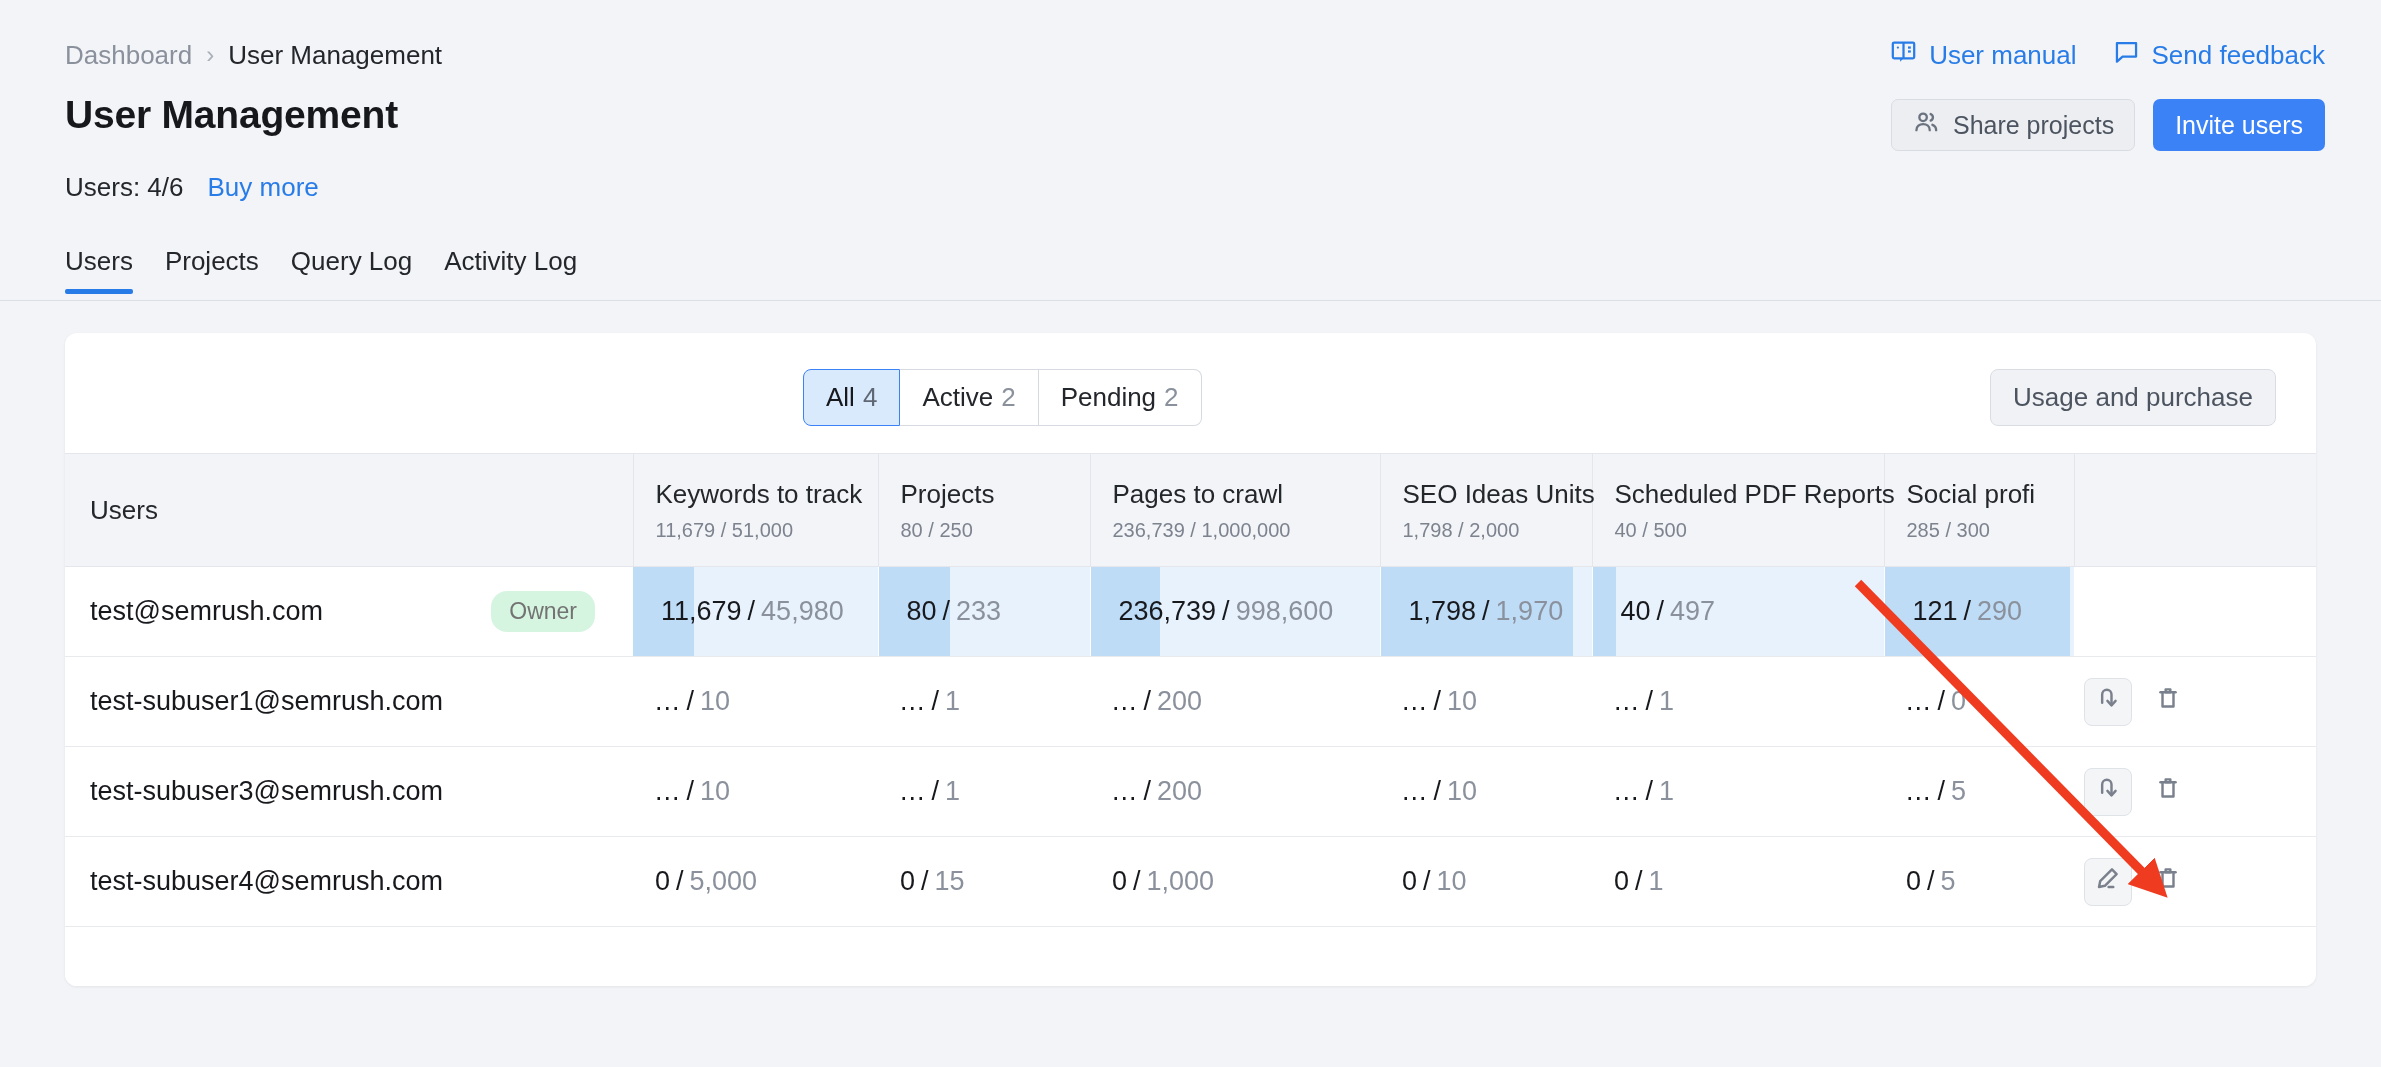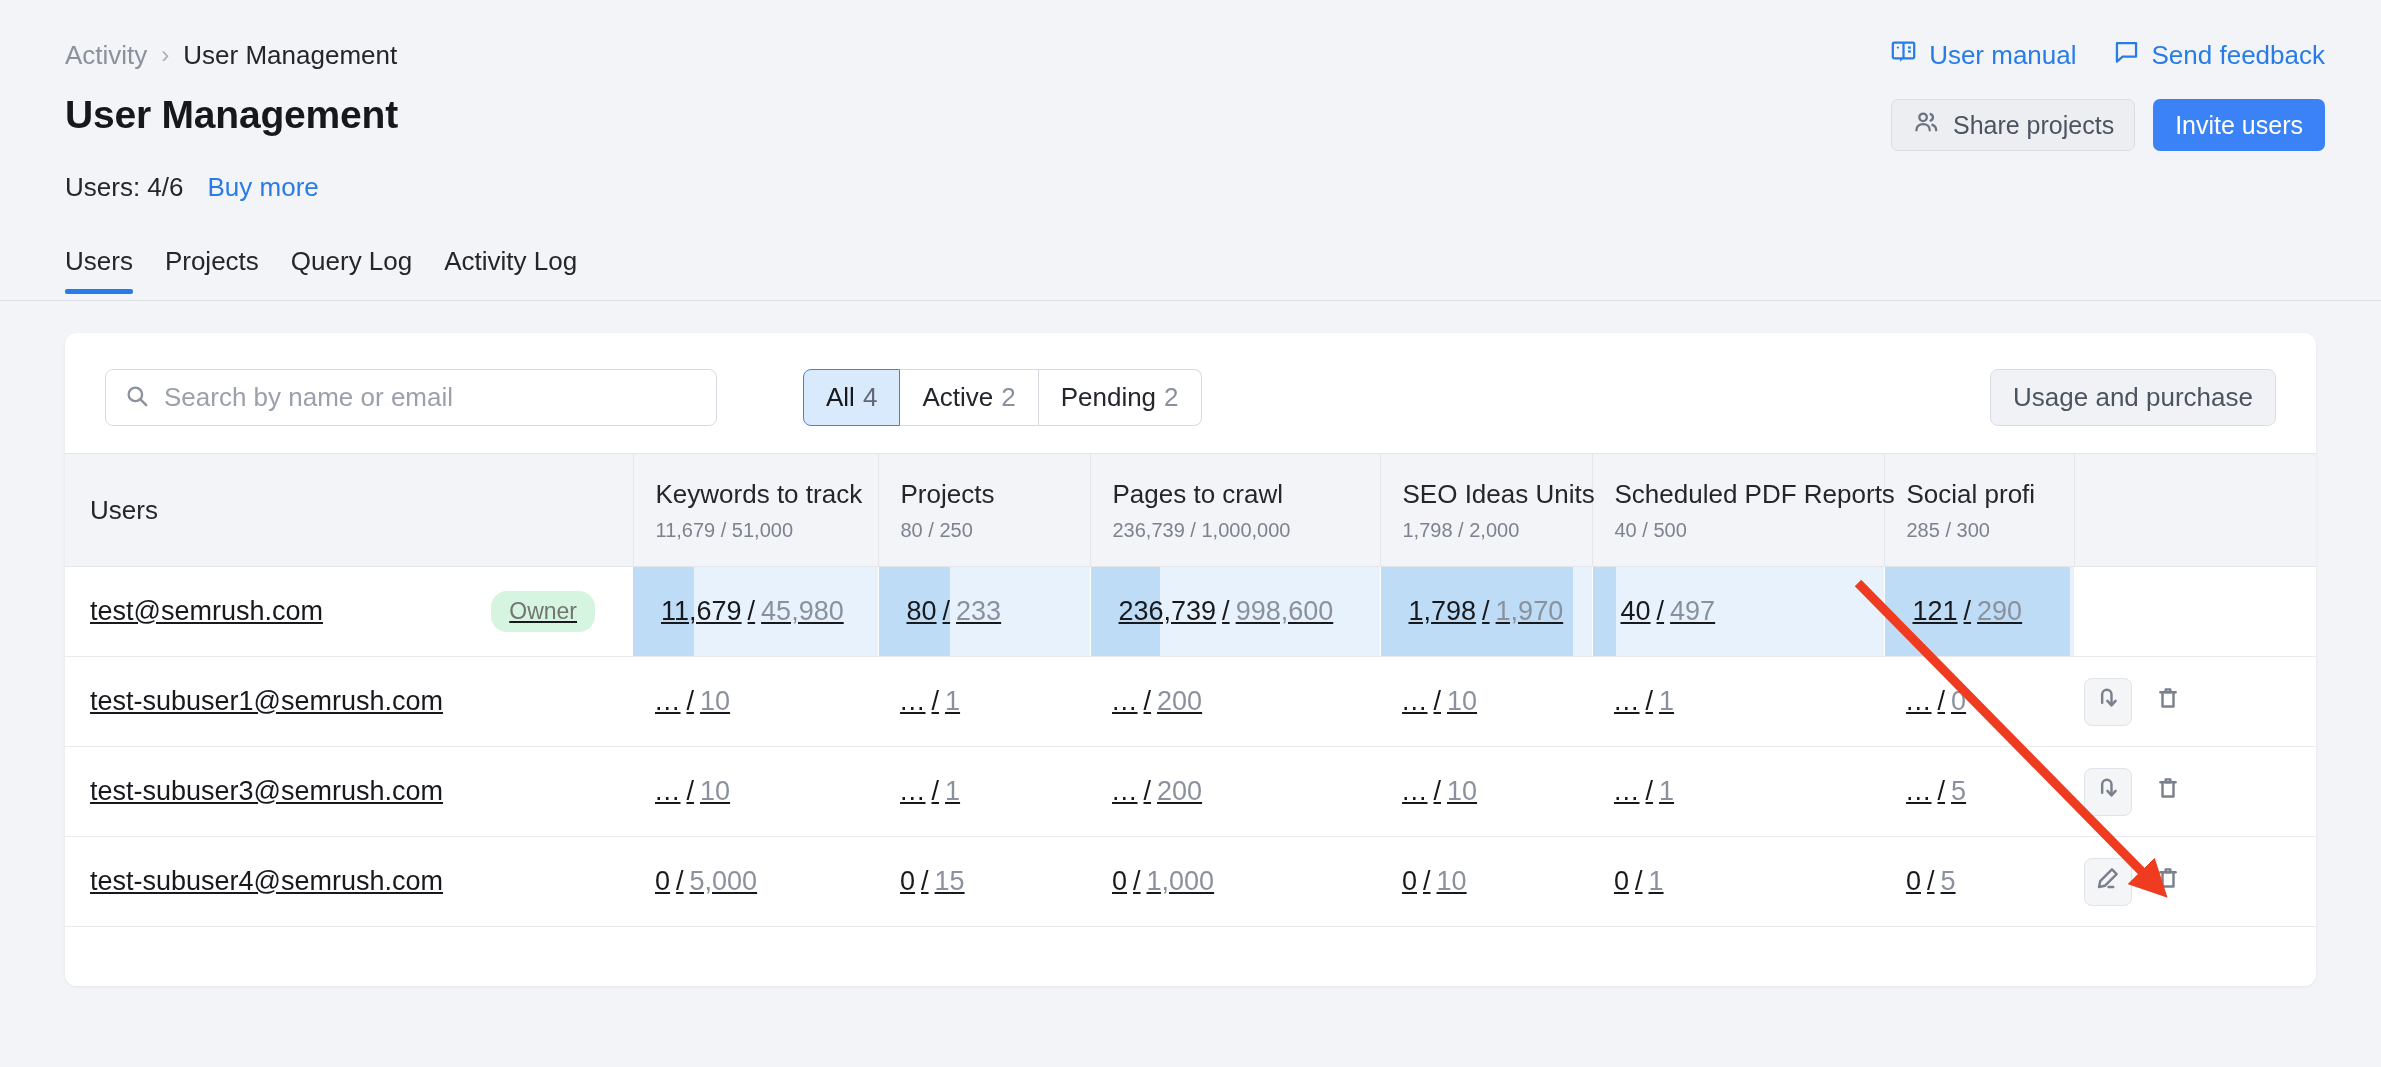--- a/index.html
+++ b/index.html
@@ -90,21 +90,21 @@
   thead th {
     height: 113px; padding: 0 22px; border-right: 1px solid #e4e6eb;
     border-top: 1px solid #e4e6eb; border-bottom: 1px solid #e4e6eb;
     font-weight: normal;
   }
   thead th.users-col { padding-left: 25px; }
   thead th:last-child { border-right: none; }
   .th-name { font-size: 26px; color: #23262b; display: block; white-space: nowrap; }
   .th-sub { font-size: 20px; color: #7c838f; display: block; margin-top: 9px; white-space: nowrap; }
 
-  tbody td { height: 90px; border-bottom: 1px solid #e8eaee; font-size: 27px; color: #17191d; padding: 0 22px; position: relative; text-decoration: underline; }
+  tbody td { height: 90px; border-bottom: 1px solid #e8eaee; font-size: 27px; color: #17191d; padding: 0 22px; position: relative; }
   tbody tr:last-child td { border-bottom: 1px solid #e8eaee; }
   td.email-cell { padding-left: 25px; }
   .email-inner { display: flex; align-items: center; justify-content: space-between; padding-right: 16px; }
   .email-text { font-size: 27px; color: #17191d; }
   .owner-badge {
     background: #d6f5e0; color: #737373; font-size: 23px;
     padding: 7px 18px; border-radius: 16px;
   }
   .val-used { color: #17191d; }
   .val-sep { color: #17191d; margin: 0 6px; }
@@ -131,21 +131,21 @@
   .arrow-svg { position: absolute; left: 0; top: 0; width: 2381px; height: 1067px; pointer-events: none; }
 </style>
 </head>
 <body>
 
 <div class="page">
 
   <div class="header">
 
     <div class="breadcrumb">
-      <span class="bc-dash">Activity</span>
+      <span class="bc-dash">Dashboard</span>
       <span class="bc-sep">›</span>
       <span class="bc-current">User Management</span>
     </div>
 
     <div class="page-title">User Management</div>
 
     <div class="users-line">
       <span class="users-count">Users: 4/6</span>
       <span class="buy-more">Buy more</span>
     </div>
@@ -196,29 +196,20 @@
     <div class="tab active"><span>Users</span></div>
     <div class="tab"><span>Projects</span></div>
     <div class="tab"><span>Query Log</span></div>
     <div class="tab"><span>Activity Log</span></div>
   </div>
   <div class="tabs-rule"></div>
 
   <div class="card">
 
     <div class="toolbar">
-      <div class="search-box">
-        <span>
-          <svg width="26" height="26" viewBox="0 0 24 24" fill="none" stroke="#8b929c" stroke-width="2.2">
-            <circle cx="10.5" cy="10.5" r="6.2"></circle>
-            <line x1="15.2" y1="15.2" x2="20.5" y2="20.5" stroke-linecap="round"></line>
-          </svg>
-        </span>
-        <input class="search-input" type="text" placeholder="Search by name or email" style="">
-      </div>
 
       <div class="seg">
         <div class="seg-btn active">
           <span>All</span>
           <span class="cnt">4</span>
         </div>
         <div class="seg-btn">
           <span>Active</span>
           <span class="cnt">2</span>
         </div>

